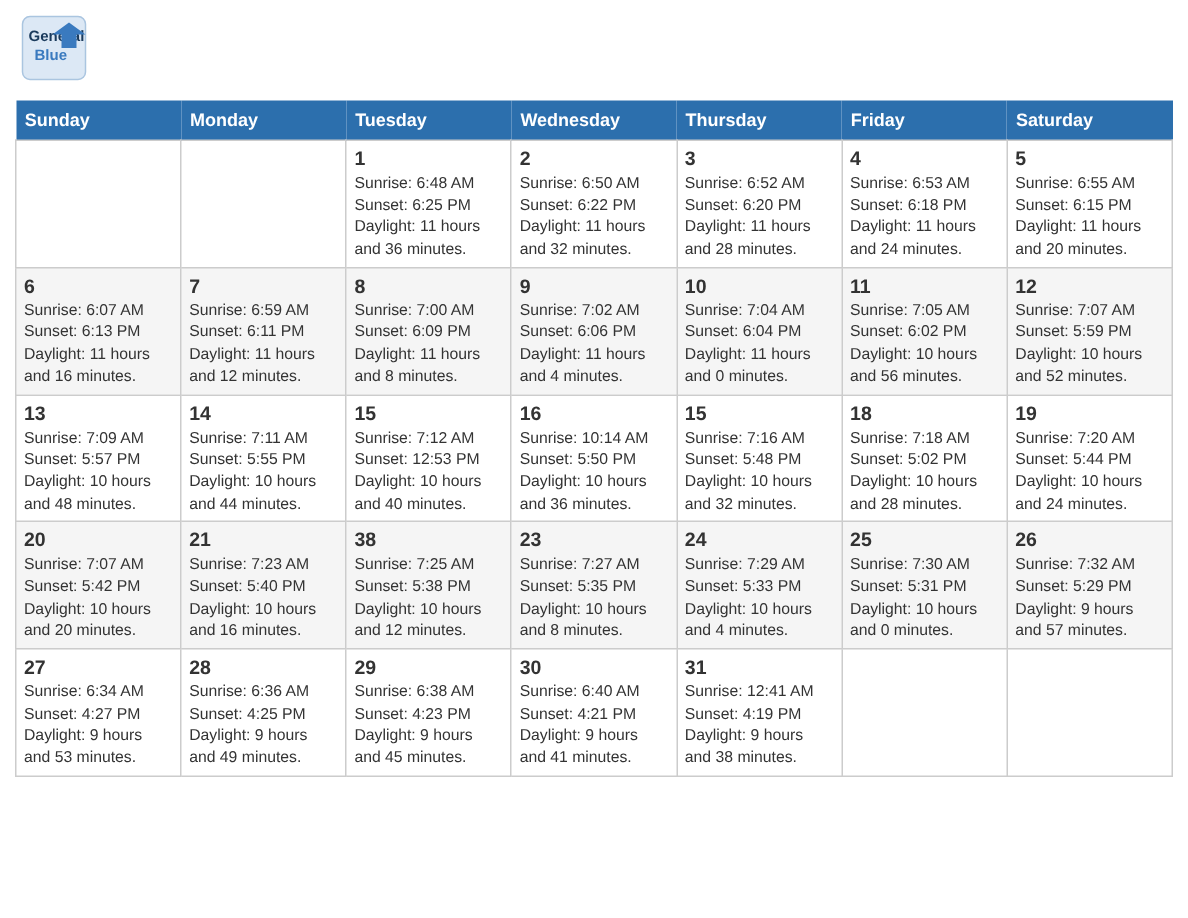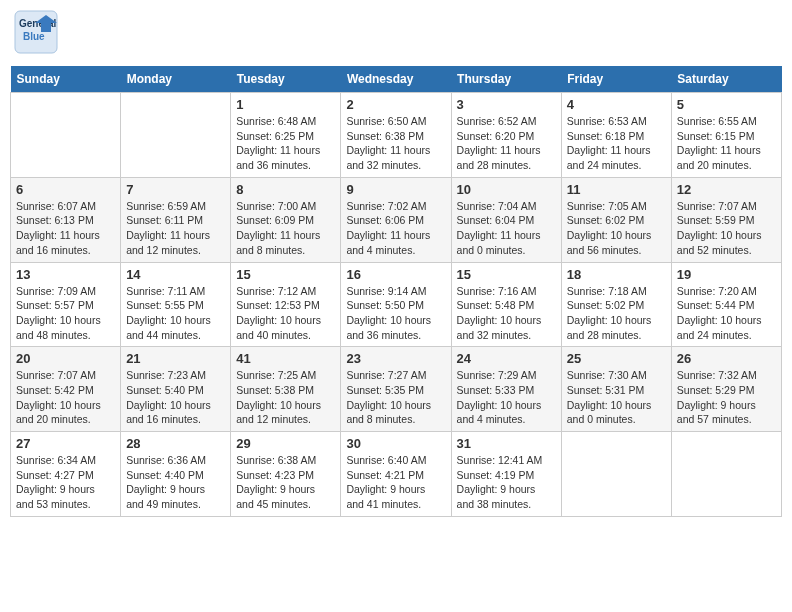--- a/index.html
+++ b/index.html
@@ -112,21 +112,21 @@
           <div class="cell-content">
             <div>Sunrise: 6:48 AM</div>
             <div>Sunset: 6:25 PM</div>
             <div>Daylight: 11 hours and 36 minutes.</div>
           </div>
         </td>
         <td>
           <div class="day-num">2</div>
           <div class="cell-content">
             <div>Sunrise: 6:50 AM</div>
-            <div>Sunset: 6:38 PM</div>
+            <div>Sunset: 6:22 PM</div>
             <div>Daylight: 11 hours and 32 minutes.</div>
           </div>
         </td>
         <td>
           <div class="day-num">3</div>
           <div class="cell-content">
             <div>Sunrise: 6:52 AM</div>
             <div>Sunset: 6:20 PM</div>
             <div>Daylight: 11 hours and 28 minutes.</div>
           </div>
@@ -227,21 +227,21 @@
           <div class="day-num">15</div>
           <div class="cell-content">
             <div>Sunrise: 7:12 AM</div>
             <div>Sunset: 12:53 PM</div>
             <div>Daylight: 10 hours and 40 minutes.</div>
           </div>
         </td>
         <td>
           <div class="day-num">16</div>
           <div class="cell-content">
-            <div>Sunrise: 9:14 AM</div>
+            <div>Sunrise: 10:14 AM</div>
             <div>Sunset: 5:50 PM</div>
             <div>Daylight: 10 hours and 36 minutes.</div>
           </div>
         </td>
         <td>
           <div class="day-num">15</div>
           <div class="cell-content">
             <div>Sunrise: 7:16 AM</div>
             <div>Sunset: 5:48 PM</div>
             <div>Daylight: 10 hours and 32 minutes.</div>
@@ -275,21 +275,21 @@
         </td>
         <td>
           <div class="day-num">21</div>
           <div class="cell-content">
             <div>Sunrise: 7:23 AM</div>
             <div>Sunset: 5:40 PM</div>
             <div>Daylight: 10 hours and 16 minutes.</div>
           </div>
         </td>
         <td>
-          <div class="day-num">41</div>
+          <div class="day-num">38</div>
           <div class="cell-content">
             <div>Sunrise: 7:25 AM</div>
             <div>Sunset: 5:38 PM</div>
             <div>Daylight: 10 hours and 12 minutes.</div>
           </div>
         </td>
         <td>
           <div class="day-num">23</div>
           <div class="cell-content">
             <div>Sunrise: 7:27 AM</div>
@@ -328,21 +328,21 @@
           <div class="cell-content">
             <div>Sunrise: 6:34 AM</div>
             <div>Sunset: 4:27 PM</div>
             <div>Daylight: 9 hours and 53 minutes.</div>
           </div>
         </td>
         <td>
           <div class="day-num">28</div>
           <div class="cell-content">
             <div>Sunrise: 6:36 AM</div>
-            <div>Sunset: 4:40 PM</div>
+            <div>Sunset: 4:25 PM</div>
             <div>Daylight: 9 hours and 49 minutes.</div>
           </div>
         </td>
         <td>
           <div class="day-num">29</div>
           <div class="cell-content">
             <div>Sunrise: 6:38 AM</div>
             <div>Sunset: 4:23 PM</div>
             <div>Daylight: 9 hours and 45 minutes.</div>
           </div>

